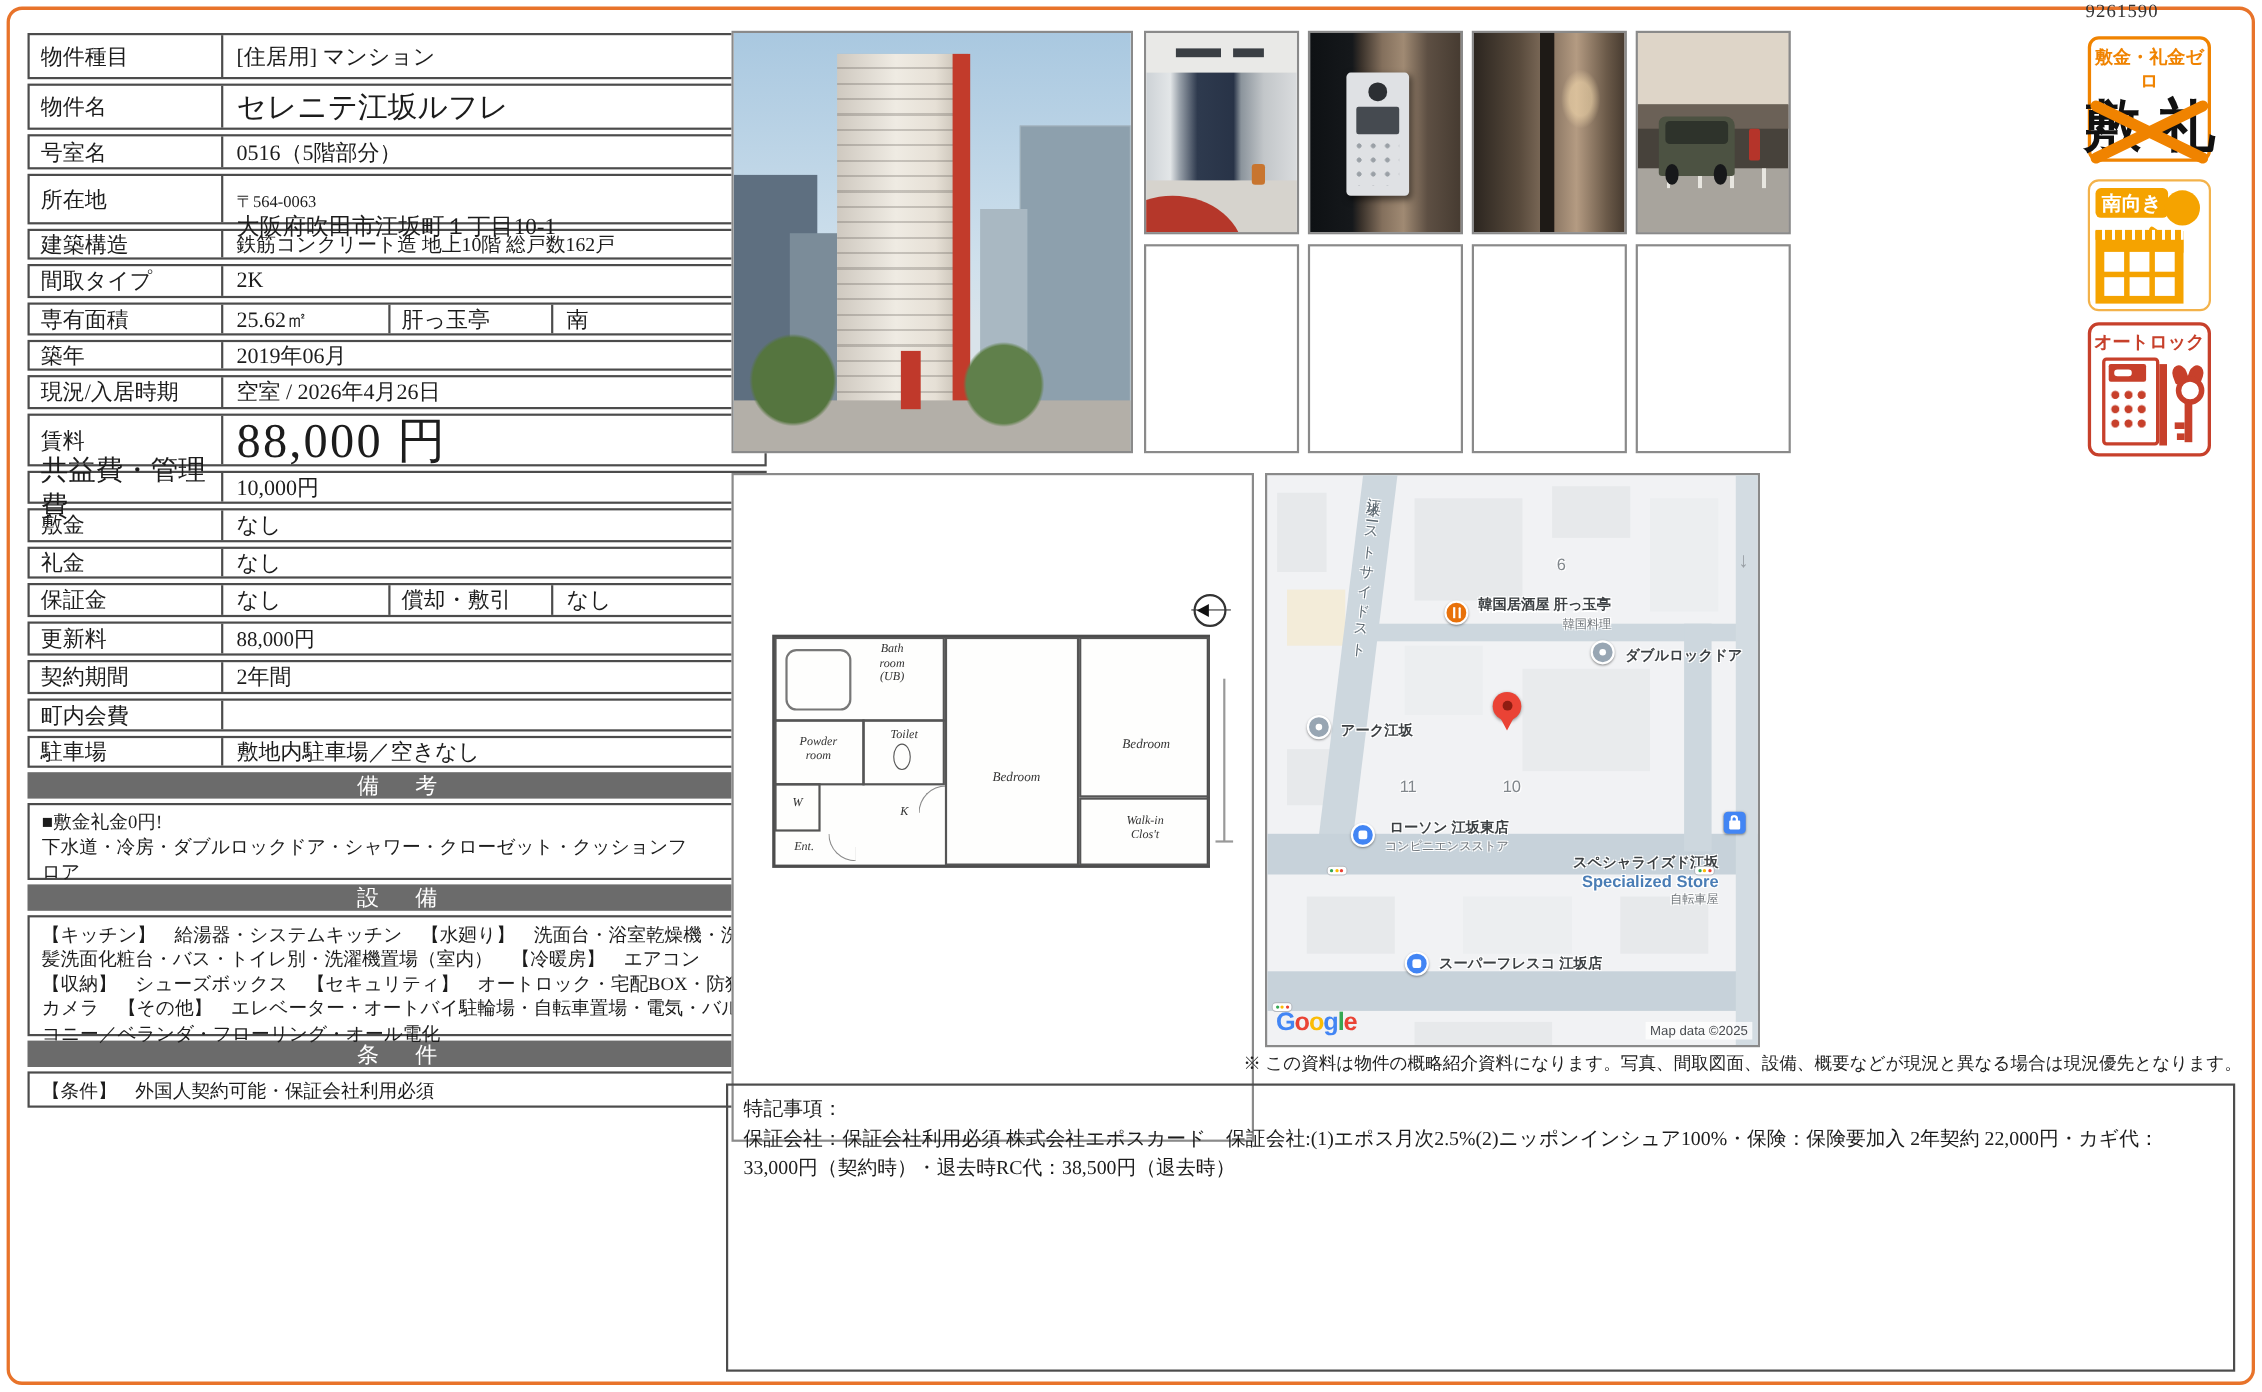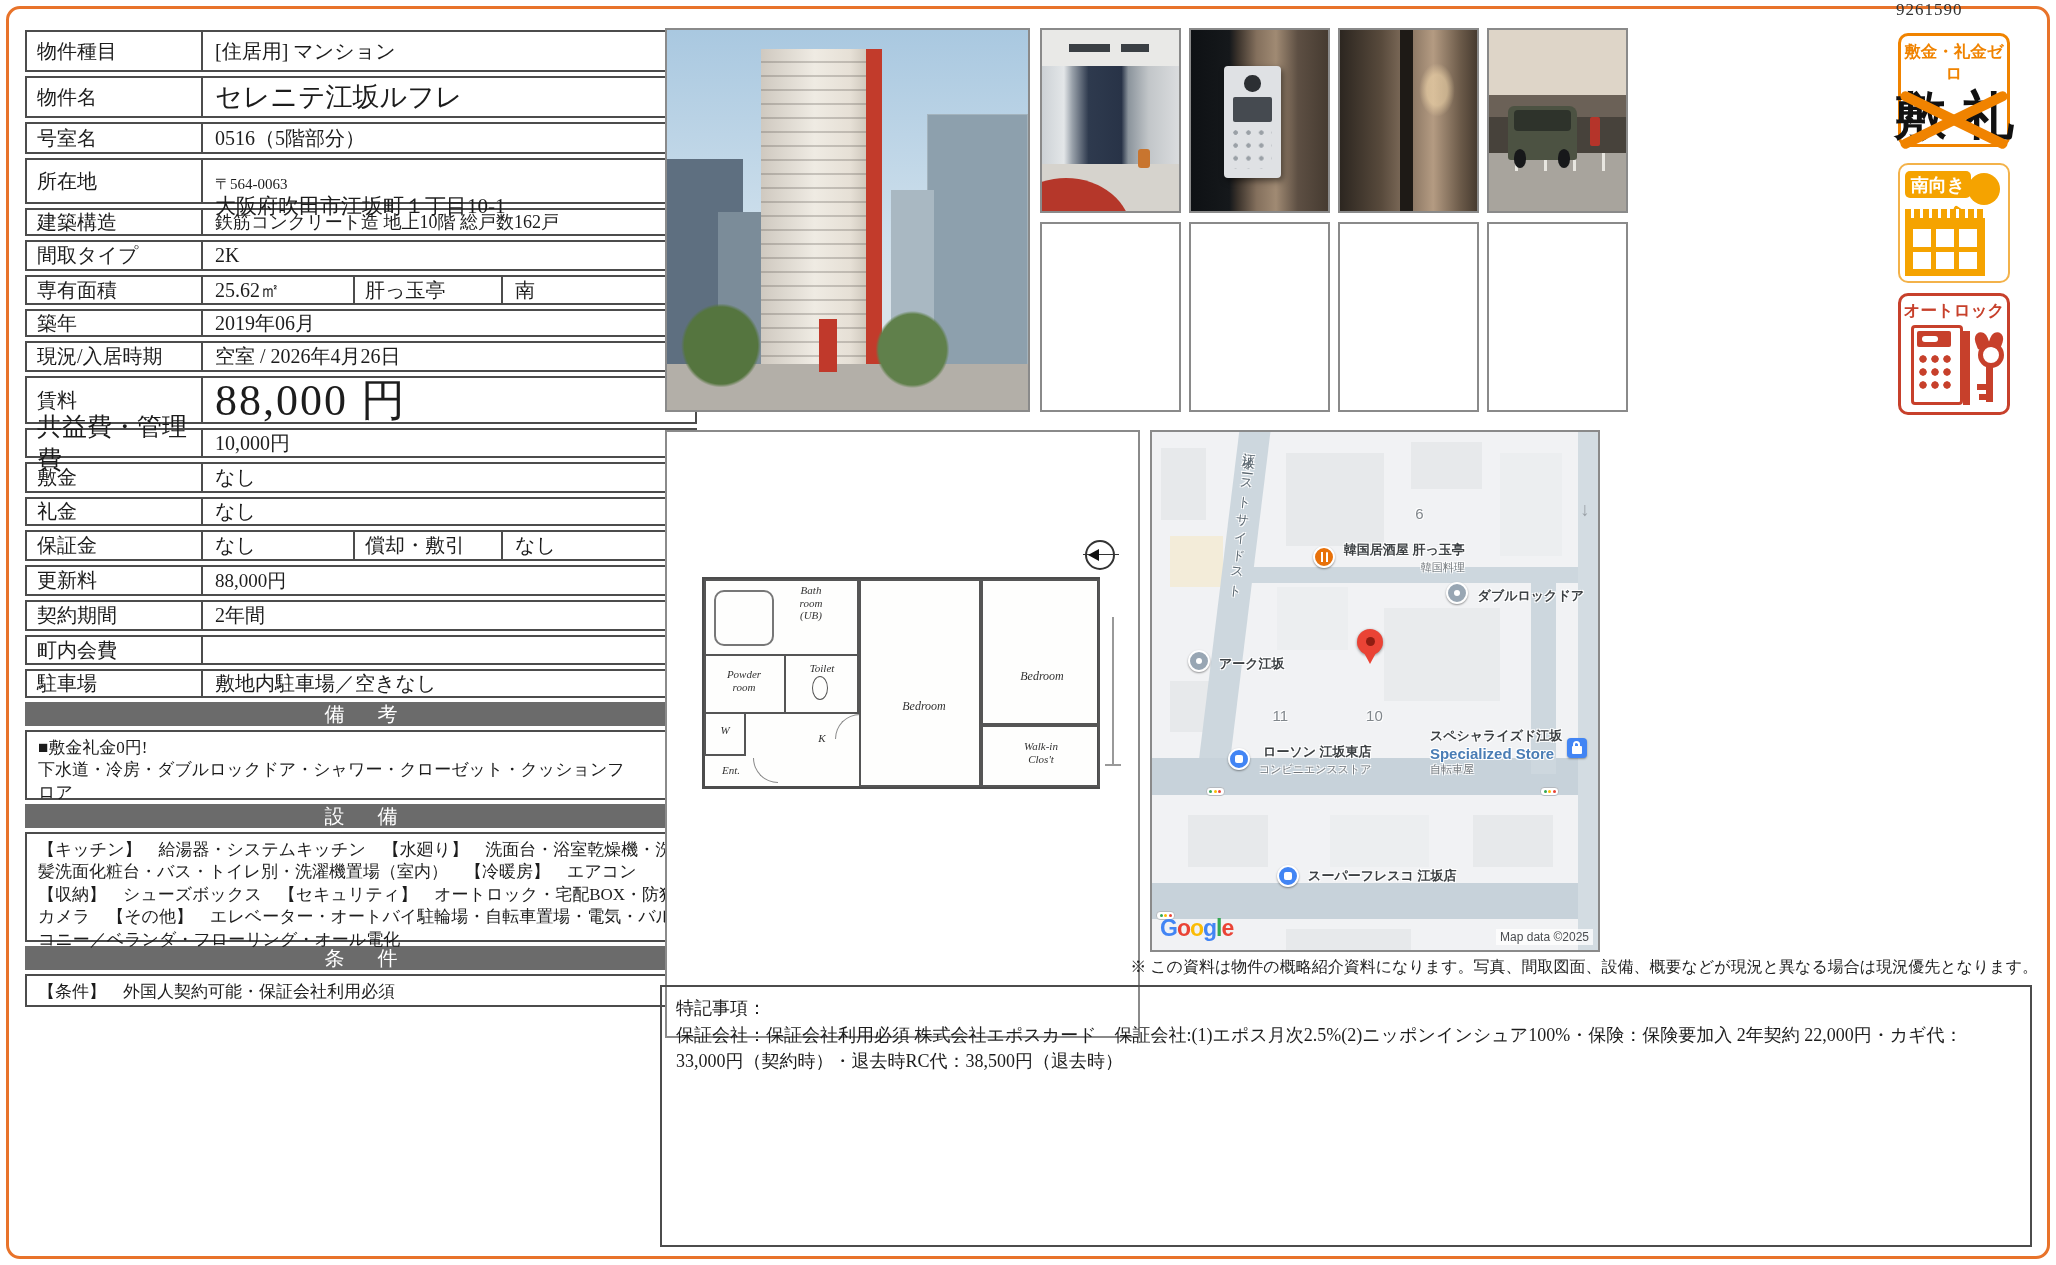--- a/index.html
+++ b/index.html
@@ -172,22 +172,22 @@
   .tlight{position:absolute;width:17px;height:7px;background:#fff;border:1px solid #b5bac0;border-radius:4px;display:flex;gap:1.5px;
           align-items:center;justify-content:center;}
   .tlight i{width:3px;height:3px;border-radius:50%;}
   .tl-g{background:#34a853;}.tl-y{background:#fbbc05;}.tl-r{background:#ea4335;}
   .g-logo{position:absolute;left:8px;bottom:8px;font-family:"Liberation Sans","DejaVu Sans",sans-serif;
           font-size:23px;font-weight:bold;letter-spacing:-1px;}
   .gl-1{color:#4285F4;}.gl-2{color:#EA4335;}.gl-3{color:#FBBC05;}.gl-4{color:#4285F4;}.gl-5{color:#34A853;}.gl-6{color:#EA4335;}
   .m-copy{position:absolute;right:5px;bottom:5px;font-family:Liberation Sans, sans-serif;font-size:12px;
           color:#494c50;background:rgba(255,255,255,.75);padding:1px 4px;}
   .m-arrow{position:absolute;font-size:19px;color:#9aa0a6;font-family:"Liberation Sans","DejaVu Sans",sans-serif;}
-  .spec-block{position:absolute;text-align:left;font-family:"Liberation Sans","DejaVu Sans",sans-serif;
-              text-shadow:-1px -1px 0 #fff,1px -1px 0 #fff,-1px 1px 0 #fff,1px 1px 0 #fff;}
+  .spec-block{position:absolute;text-align:right;font-family:"Liberation Sans","DejaVu Sans",sans-serif;
+              text-shadow:-1px -1px 0 #fff,1px -1px 0 #fff,-1px 1px 0 #fff,1px 1px 0 #fff;margin-top:48px;}
   .spec-name{font-size:13px;font-weight:bold;color:#3c4043;}
   .spec-en{font-size:15px;color:#4a7db5;font-weight:bold;}
   .spec-cat{font-size:11px;color:#70757a;}
   .spec-icon{position:absolute;width:20px;height:20px;background:#4285f4;border-radius:4px;box-shadow:0 1px 2px rgba(0,0,0,.35);}
   .spec-icon i{position:absolute;left:5px;top:8px;width:10px;height:8px;background:#fff;border-radius:1px;}
   .spec-icon b{position:absolute;left:6.5px;top:3px;width:7px;height:7px;border:2px solid #fff;border-bottom:none;
                border-radius:5px 5px 0 0;box-sizing:border-box;}
 
   
   #disclaimer{top:957px;right:18px;font-size:16px;color:#222;}

